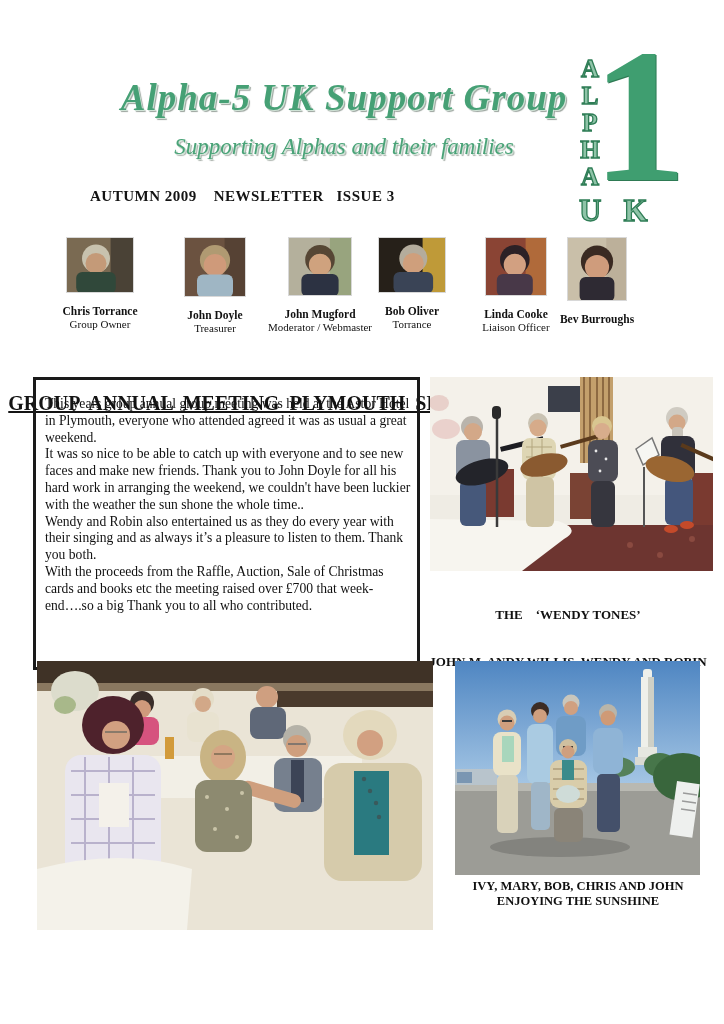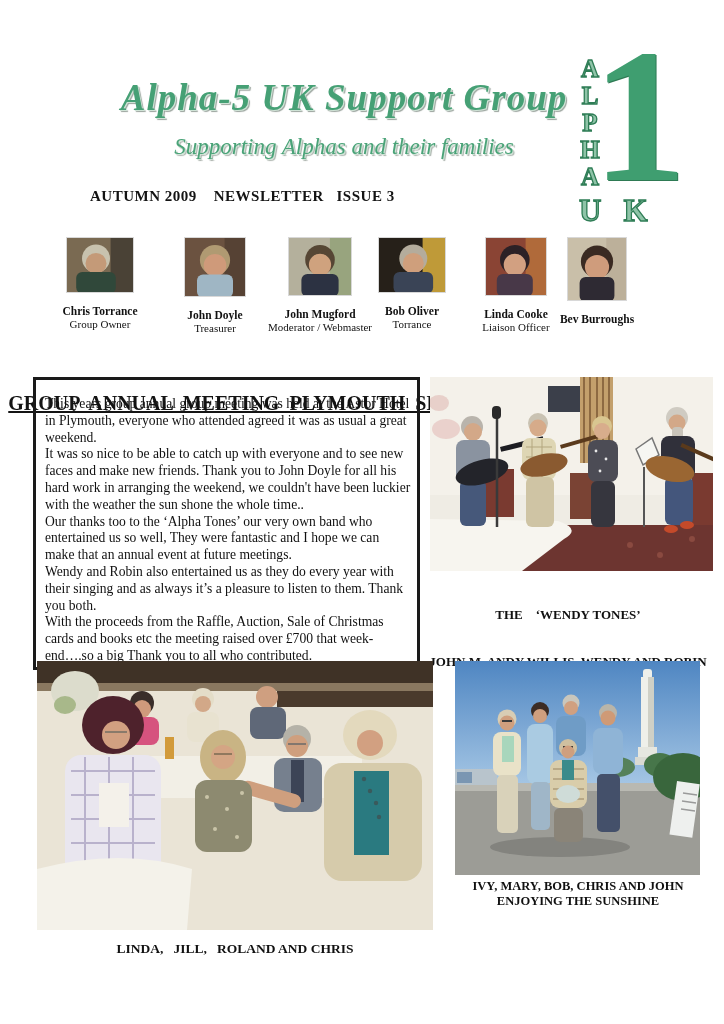--- a/index.html
+++ b/index.html
@@ -164,21 +164,20 @@
         </svg></div>
     <div class="m-name">Bev Burroughs</div>
     <div class="m-role"></div>
   </div>
 
   <div class="section-heading">GROUP  ANNUAL  MEETING  PLYMOUTH  SEPTEMBER 2009</div>
 
   <div class="article-box">
     <p>This years group annual group meeting was held at the Astor Hotel in Plymouth, everyone who attended agreed it was as usual a great weekend.</p>
     <p>It was so nice to be able to catch up with everyone and to see new faces and make new friends. Thank you to John Doyle for all his hard work in arranging the weekend, we couldn't have been luckier with the weather the sun shone the whole time..</p>
-    <p>Our thanks too to the ‘Alpha Tones’ our very own band who entertained us so well, They were fantastic and I hope we can make that an annual event at future meetings.</p>
     <p>Wendy and Robin also entertained us as they do every year with their singing and as always it’s a pleasure to listen to them. Thank you both.</p>
     <p>With the proceeds from the Raffle, Auction, Sale of Christmas cards and books etc the meeting raised over £700 that week-end….so a big Thank you to all who contributed.</p>
   </div>
 
   <div class="photo band-photo">
     <svg viewBox="0 0 283 194" preserveAspectRatio="none">
       <rect width="283" height="194" fill="#efece4"></rect>
       <rect width="283" height="118" fill="#f4f1ea"></rect>
       <ellipse cx="16" cy="52" rx="14" ry="10" fill="#e7c9c4" opacity="0.8"></ellipse>
       <ellipse cx="9" cy="26" rx="10" ry="8" fill="#e2c2bc" opacity="0.7"></ellipse>
@@ -287,21 +286,20 @@
       <rect x="287" y="102" width="98" height="118" rx="18" fill="#d6cbab"></rect>
       <rect x="317" y="110" width="35" height="84" fill="#2a7a80"></rect>
       <circle cx="327" cy="118" r="2.2" fill="#3a5a5c"></circle>
         <circle cx="333" cy="130" r="2.2" fill="#3a5a5c"></circle>
         <circle cx="339" cy="142" r="2.2" fill="#3a5a5c"></circle>
         <circle cx="342" cy="156" r="2.2" fill="#3a5a5c"></circle>
 
       <path d="M0 208 Q85 186 155 208 L150 269 L0 269 Z" fill="#f4f2ea"></path>
     </svg>
   </div>
-  <div class="dinner-caption">LINDA,   JILL,   ROLAND AND CHRIS</div>
 
   <div class="photo sun-photo">
     <svg viewBox="0 0 245 214" preserveAspectRatio="none">
       <defs>
         <linearGradient id="sky" x1="0" y1="0" x2="0" y2="1">
           <stop offset="0" stop-color="#4f86c2"></stop>
           <stop offset="1" stop-color="#a9c9e6"></stop>
         </linearGradient>
       </defs>
       <rect width="245" height="130" fill="url(#sky)"></rect>

